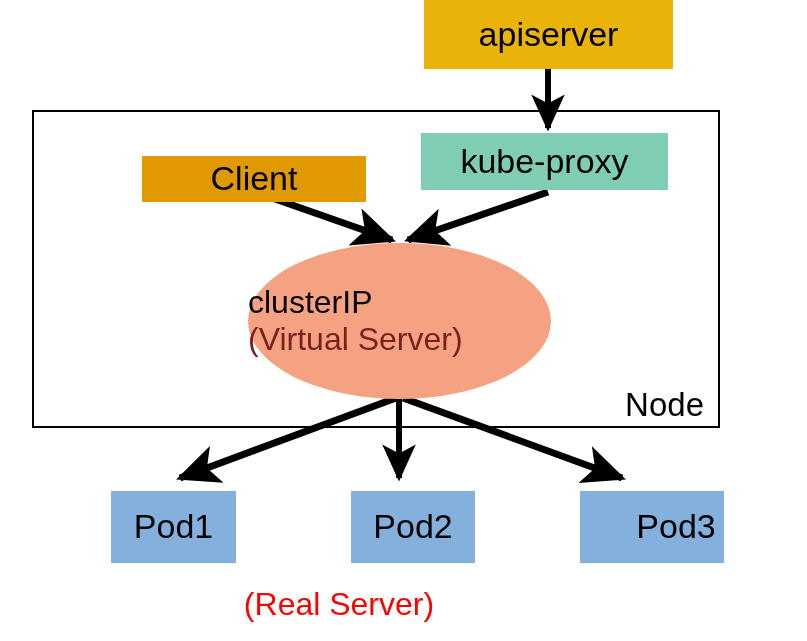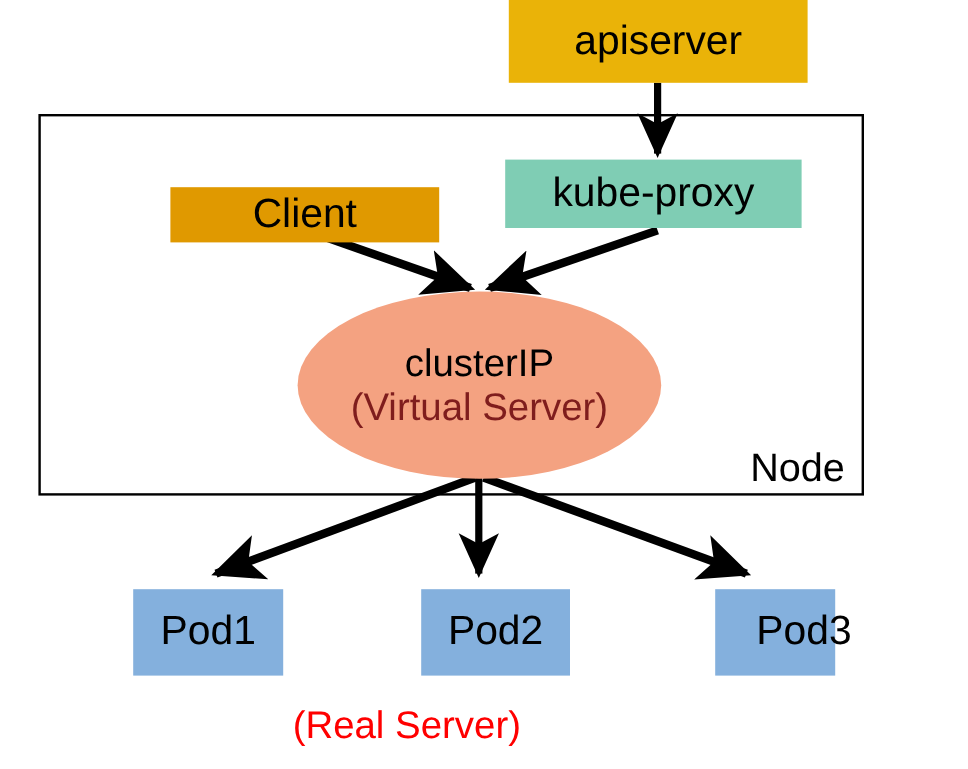--- a/index.html
+++ b/index.html
@@ -31,21 +31,21 @@
     display: flex;
     align-items: center;
     justify-content: center;
     color: #000000;
     line-height: 1.05;
     white-space: nowrap;
   }
   #node-container {
     position: absolute;
     left: 32px;
-    top: 95px;
+    top: 110px;
     width: 688px;
     height: 318px;
     border: 2px solid #000000;
     box-sizing: border-box;
     background: transparent;
   }
   #node-label {
     position: absolute;
     right: 14px;
     bottom: 2px;
@@ -81,42 +81,41 @@
   #clusterip-ellipse {
     position: absolute;
     left: 248px;
     top: 243px;
     width: 303px;
     height: 156px;
     border-radius: 50%;
     background: #f4a281;
     display: flex;
     flex-direction: column;
-    align-items: center;
     justify-content: center;
     line-height: 1.15;
   }
   #clusterip-title {
     font-size: 32px;
     color: #000000;
   }
   #clusterip-subtitle {
     font-size: 32px;
     color: #7f1d1d;
   }
   .pod-box {
     top: 480px;
     height: 72px;
     background: #84b0dd;
     font-size: 34px;
     margin-top: 11px;
   }
   #pod1-box { left: 111px; width: 125px; }
   #pod2-box { left: 351px; width: 124px; }
-  #pod3-box { left: 596px; width: 100px; padding-left: 48px; }
+  #pod3-box { left: 580px; width: 144px; padding-left: 48px; }
   #real-server-label {
     position: absolute;
     left: 0;
     top: 586px;
     width: 678px;
     text-align: center;
     font-size: 32px;
     color: #ff0000;
   }
 </style>

